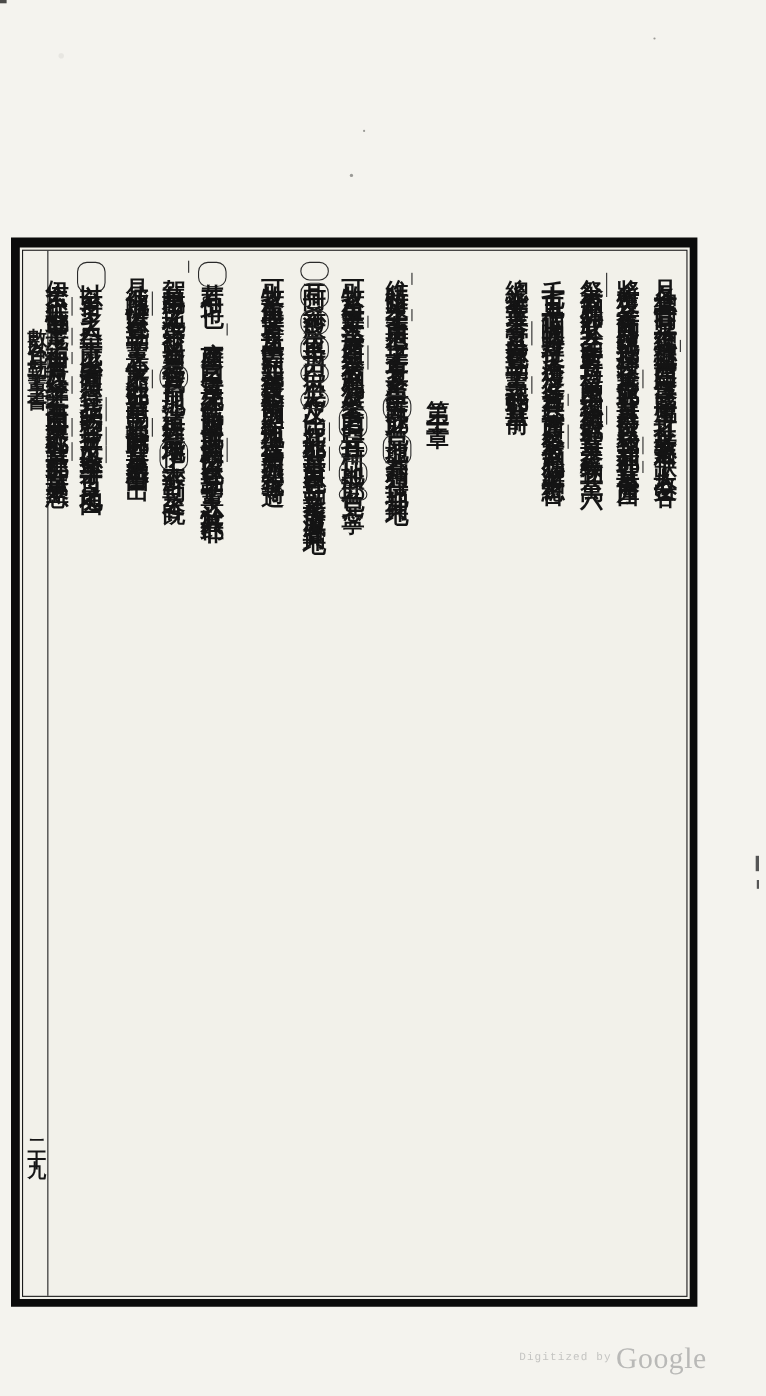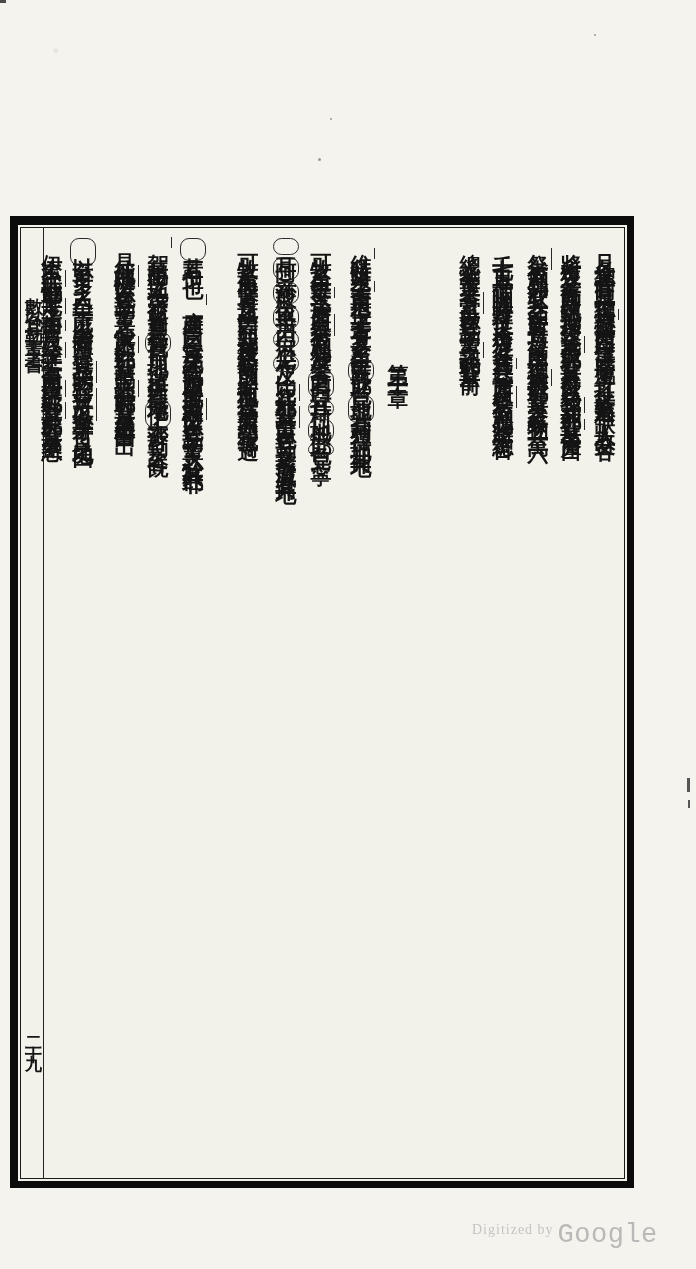--- a/index.html
+++ b/index.html
@@ -45,24 +45,24 @@
   .col .nm{border-right:1.6px solid #2a2a2a;padding-right:1px;}
   .col .pl{
     border:1.6px solid #2a2a2a;border-radius:9px;
     padding:2px 0;margin:1px 0;
   }
   
   .watermark{
     position:absolute;left:472px;top:1220px;width:210px;height:34px;
     color:#bcbcbc;white-space:nowrap;
   }
-  .wm-prefix{font-size:14px;letter-spacing:1px;vertical-align:8px;color:#c4c4c2;
+  .wm-prefix{font-size:10px;letter-spacing:1px;vertical-align:8px;color:#c4c4c2;
+    font-family:Liberation Mono, monospace;}
+  .wm-brand{font-size:27px;letter-spacing:0.5px;color:#b9b9b7;
     font-family:Liberation Serif, serif;}
-  .wm-brand{font-size:27px;letter-spacing:0.5px;color:#b9b9b7;
-    font-family:Liberation Mono, monospace;}
   
   .speck{position:absolute;background:#9a9a96;border-radius:50%;}
   .sp1{left:318px;top:158px;width:3px;height:3px;}
   .sp2{left:594px;top:34px;width:2px;height:2px;}
   .sp3{left:330px;top:118px;width:2px;height:2px;}
   .edge-mark{position:absolute;background:#555;}
   .em1{left:687px;top:778px;width:3px;height:14px;}
   .em2{left:688px;top:800px;width:2px;height:8px;}
   .corner-nick{position:absolute;left:0;top:0;width:6px;height:3px;background:#4a4a48;}
 </style>

